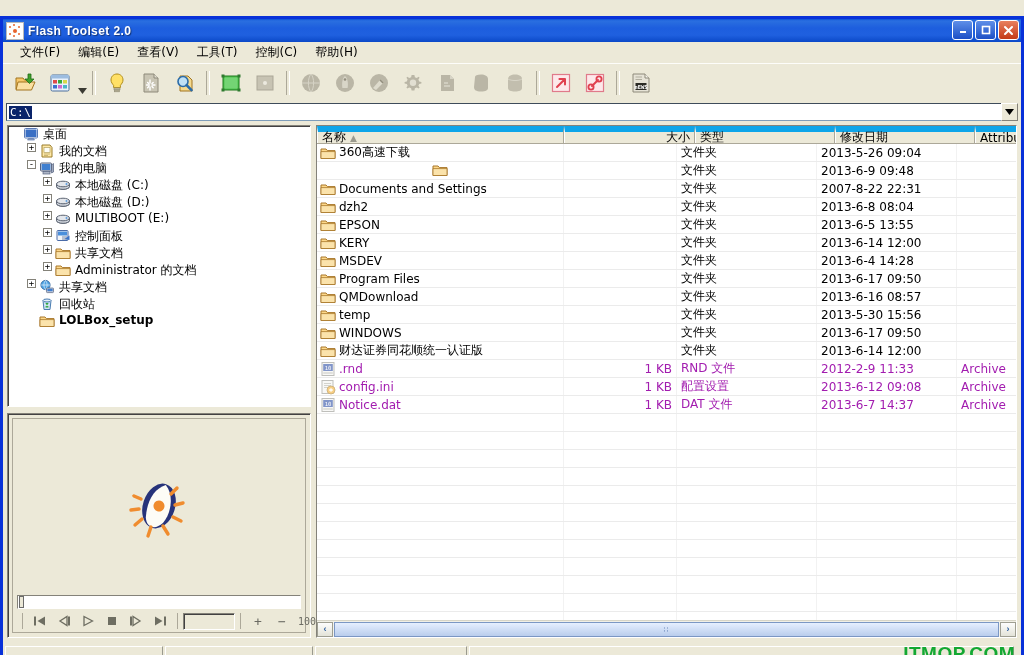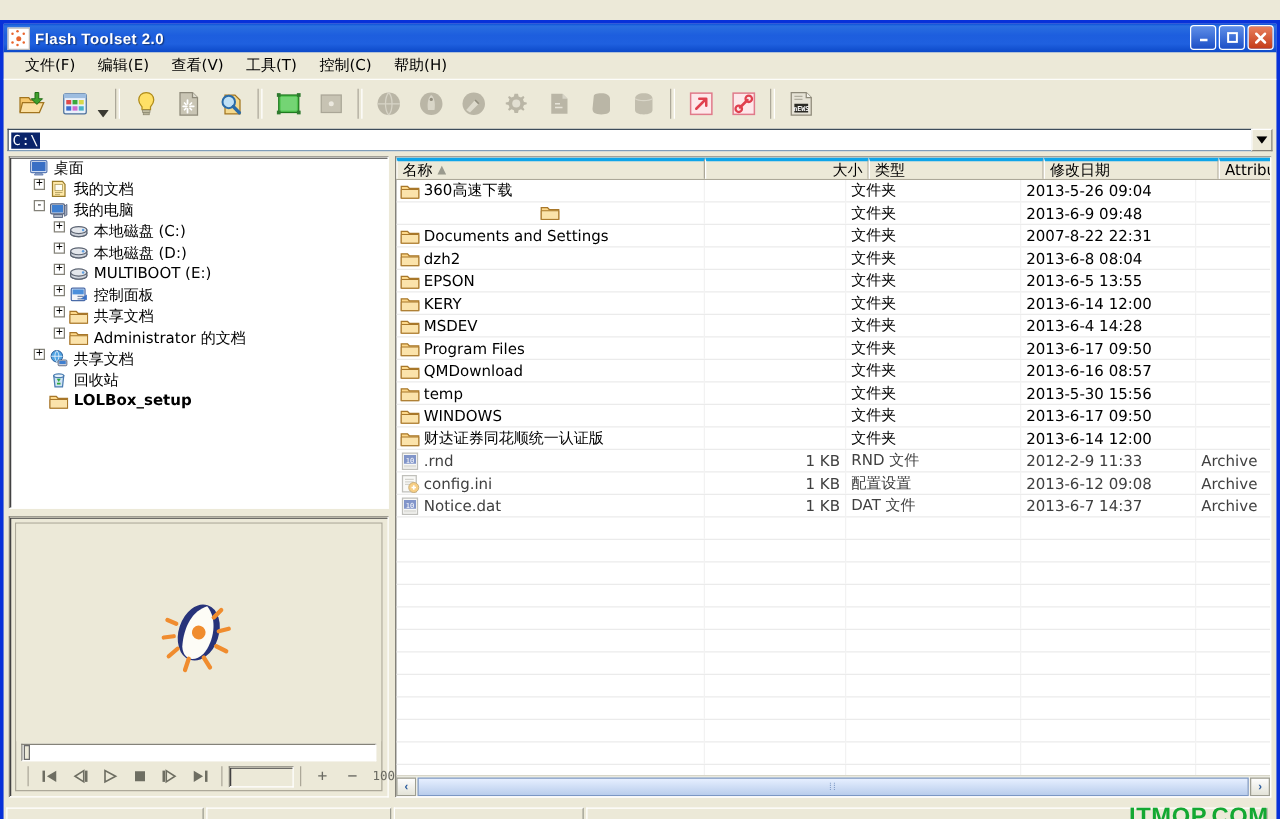--- a/index.html
+++ b/index.html
@@ -169,21 +169,21 @@
   }
   #lv-header{
     position:absolute;left:0;top:0;right:0;height:18px;
     background:#ece9d8;display:flex;
     border-bottom:1px solid #aca899;
     box-sizing:border-box;
   }
   .lv-th{
     height:17px;box-sizing:border-box;
     border-right:1px solid #aca899;
-    border-top:3px solid #0ea5e9;border-left:1px solid #fff;
+    border-top:6px solid #0ea5e9;border-left:1px solid #fff;
     background:#ece9d8;
     display:flex;align-items:center;
     font-size:12px;color:#000;white-space:nowrap;
     font-family:"DejaVu Sans","Liberation Sans",sans-serif;
     padding:0 4px;position:relative;flex:none;
   }
   .lv-th.right{justify-content:flex-end;}
   .lv-th .sortmark{margin-left:4px;font-size:9px;color:#9a9a8e;}
   #lv-body{
     position:absolute;left:0;top:18px;right:0;bottom:17px;
@@ -192,21 +192,21 @@
   .lv-row{height:18px;display:flex;border-bottom:1px solid #ebebeb;box-sizing:border-box;}
   .lv-td{
     box-sizing:border-box;height:17px;display:flex;align-items:center;
     font-size:12px;white-space:nowrap;overflow:hidden;
     font-family:"DejaVu Sans","Liberation Sans",sans-serif;
     padding:0 4px;flex:none;
     border-right:1px solid #f2f2f2;
   }
   .lv-td.right{justify-content:flex-end;}
   .lv-td.name{padding-left:3px;gap:3px;}
-  .dim{color:#404040;}
+  .dim{color:#a21caf;}
   .fico{width:16px;height:16px;flex:none;}
   #lv-hscroll{
     position:absolute;left:0;right:0;bottom:0;height:17px;
     background:#f1f0e7;display:flex;align-items:center;
     border-top:1px solid #d7d5c8;box-sizing:border-box;
   }
   .sb-arrow{
     width:16px;height:15px;flex:none;
     background:linear-gradient(180deg,#fdfdfd,#e3e3d8);
     border:1px solid #9e9e92;box-sizing:border-box;

